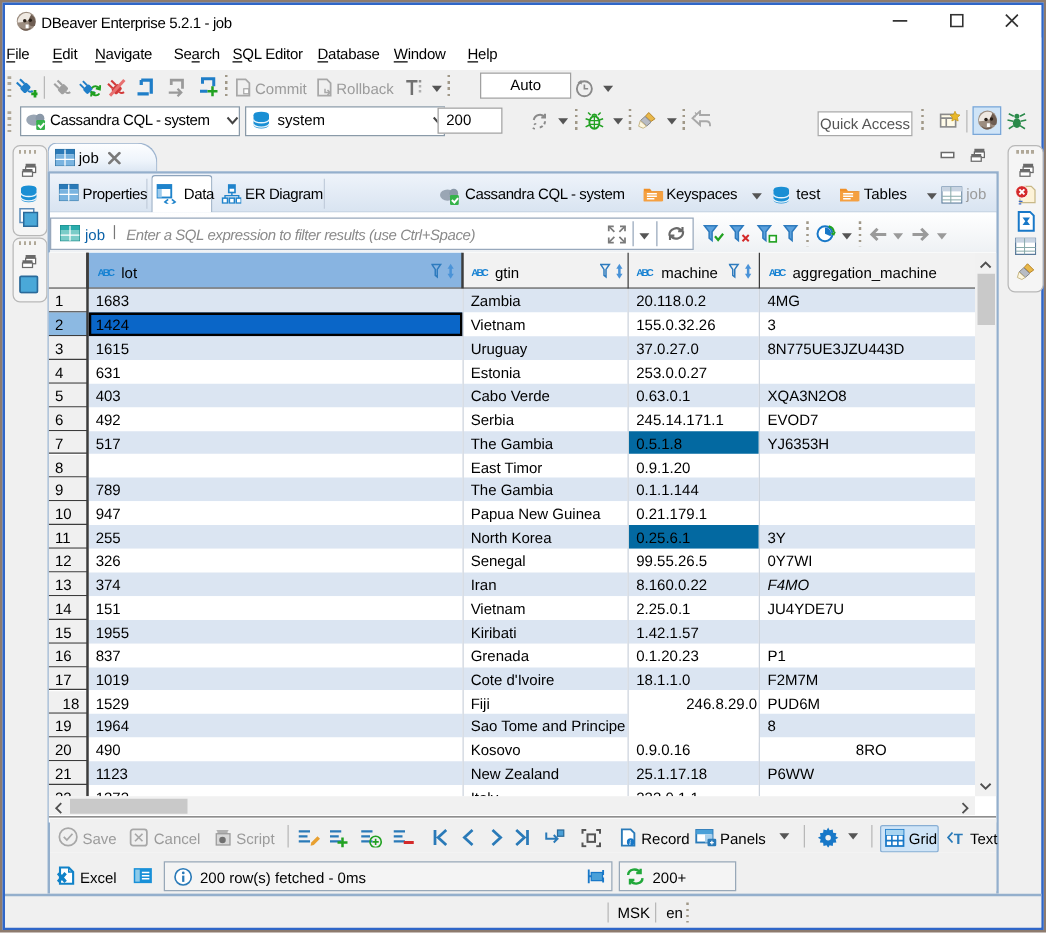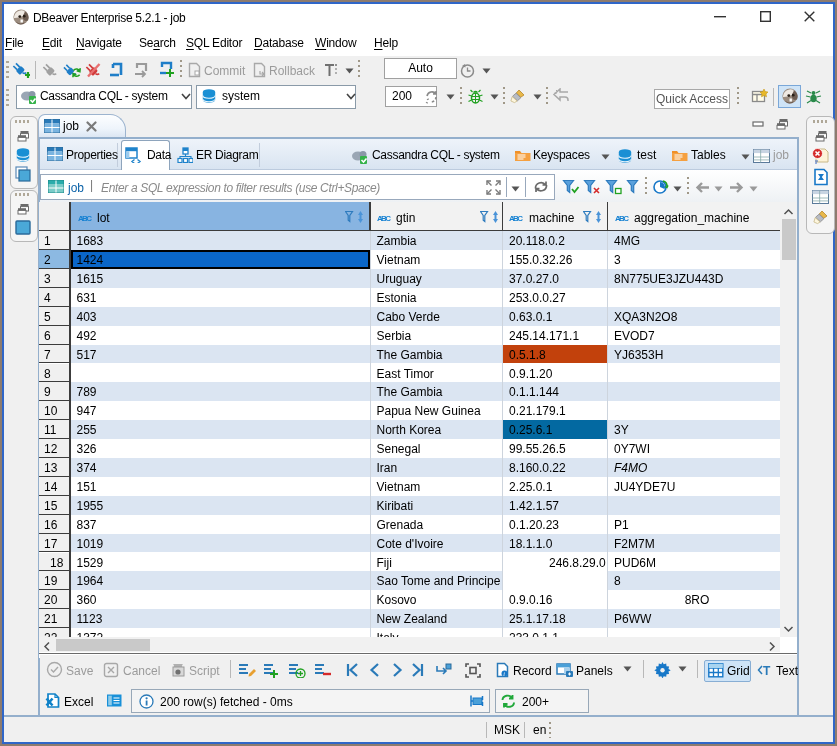--- a/index.html
+++ b/index.html
@@ -149,21 +149,21 @@
 <svg class="abs" style="left:197px;top:84px;" width="17" height="16" viewBox="0 0 17 16">
         <path d="M1.8 4 v8 a6.2 2.7 0 0 0 12.4 0 v-8 z" fill="#1a8fd4"></path>
         <ellipse cx="8" cy="4" rx="6.2" ry="2.7" fill="#1a8fd4"></ellipse>
         <path d="M1.8 7.5 a6.2 2.7 0 0 0 12.4 0 M1.8 11 a6.2 2.7 0 0 0 12.4 0" fill="none" stroke="#e8f4fc" stroke-width="1.1"></path>
         <ellipse cx="8" cy="4" rx="6.2" ry="2.7" fill="none" stroke="#e8f4fc" stroke-width="0.001"></ellipse>
       </svg>
 <div class="abs" style="left:218px;top:85px;">system</div>
 <svg class="abs" style="left:342px;top:89px;" width="10" height="7">
         <path d="M1 1 L5 5.5 L9 1" fill="none" stroke="#444" stroke-width="1.6"></path>
       </svg>
-<div class="abs" style="left:381px;top:82px;width:44px;height:19px;background:#fff;border:1px solid #a0a0a0;line-height:19px;padding-left:6px;">200</div>
+<div class="abs" style="left:346px;top:82px;width:44px;height:19px;background:#fff;border:1px solid #a0a0a0;line-height:19px;padding-left:6px;">200</div>
 <svg class="abs" style="left:419px;top:84px;" width="17" height="17" viewBox="0 0 17 17">
         <path d="M4 8 a5 5 0 0 1 9 -2 m0 -3 v3 h-3" fill="none" stroke="#8a8a8a" stroke-width="1.6"></path>
         <path d="M6 11 q-2 0 -2 2 m1 2 q-2 0 -2 -2" fill="none" stroke="#8a8a8a" stroke-width="1.2" stroke-dasharray="2 1.6"></path>
         <path d="M13 9 a5 5 0 0 1 -5 5" fill="none" stroke="#8a8a8a" stroke-width="1.6" stroke-dasharray="2.5 1.8"></path>
       </svg>
 <svg class="abs" style="left:442px;top:90px;" width="9" height="6" viewBox="0 0 9 6">
         <path d="M0.5 0.5 h8 l-4 5 z" fill="#555"></path>
       </svg>
 <div class="dotsep" style="left:456px;top:83px;height:20px;"></div>
 <svg class="abs" style="left:463px;top:84px;" width="17" height="17" viewBox="0 0 17 17">
@@ -492,21 +492,21 @@
 <div class="abs" style="left:464px;top:104.8px;width:104px;height:18.9px;background:#dbe5f2;line-height:20.7px;padding-left:6px;box-sizing:border-box;overflow:hidden;">0.63.0.1</div>
 <div class="abs" style="left:569px;top:104.8px;width:172px;height:18.9px;background:#dbe5f2;line-height:20.7px;padding-left:6px;box-sizing:border-box;overflow:hidden;">XQA3N2O8</div>
 <div class="abs" style="left:0;top:123.7px;width:30.5px;height:18.9px;background:#f0f0f0;border-bottom:1px solid #3c3c3c;box-sizing:border-box;line-height:20.7px;padding-left:5px;overflow:hidden;">6</div>
 <div class="abs" style="left:31.5px;top:123.7px;width:299.0px;height:18.9px;background:#ffffff;line-height:20.7px;padding-left:6px;box-sizing:border-box;overflow:hidden;">492</div>
 <div class="abs" style="left:331.5px;top:123.7px;width:131.5px;height:18.9px;background:#ffffff;line-height:20.7px;padding-left:6px;box-sizing:border-box;overflow:hidden;">Serbia</div>
 <div class="abs" style="left:464px;top:123.7px;width:104px;height:18.9px;background:#ffffff;line-height:20.7px;padding-left:6px;box-sizing:border-box;overflow:hidden;">245.14.171.1</div>
 <div class="abs" style="left:569px;top:123.7px;width:172px;height:18.9px;background:#ffffff;line-height:20.7px;padding-left:6px;box-sizing:border-box;overflow:hidden;">EVOD7</div>
 <div class="abs" style="left:0;top:142.6px;width:30.5px;height:18.9px;background:#f0f0f0;border-bottom:1px solid #3c3c3c;box-sizing:border-box;line-height:20.7px;padding-left:5px;overflow:hidden;">7</div>
 <div class="abs" style="left:31.5px;top:142.6px;width:299.0px;height:18.9px;background:#dbe5f2;line-height:20.7px;padding-left:6px;box-sizing:border-box;overflow:hidden;">517</div>
 <div class="abs" style="left:331.5px;top:142.6px;width:131.5px;height:18.9px;background:#dbe5f2;line-height:20.7px;padding-left:6px;box-sizing:border-box;overflow:hidden;">The Gambia</div>
-<div class="abs" style="left:464px;top:142.6px;width:104px;height:18.9px;background:#c2410c;line-height:20.7px;padding-left:6px;box-sizing:border-box;overflow:hidden;">0.5.1.8</div>
+<div class="abs" style="left:464px;top:142.6px;width:104px;height:18.9px;background:#0369a1;line-height:20.7px;padding-left:6px;box-sizing:border-box;overflow:hidden;">0.5.1.8</div>
 <div class="abs" style="left:569px;top:142.6px;width:172px;height:18.9px;background:#dbe5f2;line-height:20.7px;padding-left:6px;box-sizing:border-box;overflow:hidden;">YJ6353H</div>
 <div class="abs" style="left:0;top:161.49999999999997px;width:30.5px;height:18.9px;background:#f0f0f0;border-bottom:1px solid #3c3c3c;box-sizing:border-box;line-height:20.7px;padding-left:5px;overflow:hidden;">8</div>
 <div class="abs" style="left:31.5px;top:161.49999999999997px;width:299.0px;height:18.9px;background:#ffffff;line-height:20.7px;padding-left:6px;box-sizing:border-box;overflow:hidden;margin-top:38px;">1843</div>
 <div class="abs" style="left:331.5px;top:161.49999999999997px;width:131.5px;height:18.9px;background:#ffffff;line-height:20.7px;padding-left:6px;box-sizing:border-box;overflow:hidden;">East Timor</div>
 <div class="abs" style="left:464px;top:161.49999999999997px;width:104px;height:18.9px;background:#ffffff;line-height:20.7px;padding-left:6px;box-sizing:border-box;overflow:hidden;">0.9.1.20</div>
 <div class="abs" style="left:569px;top:161.49999999999997px;width:172px;height:18.9px;background:#ffffff;line-height:20.7px;padding-left:6px;box-sizing:border-box;overflow:hidden;"></div>
 <div class="abs" style="left:0;top:180.39999999999998px;width:30.5px;height:18.9px;background:#f0f0f0;border-bottom:1px solid #3c3c3c;box-sizing:border-box;line-height:20.7px;padding-left:5px;overflow:hidden;">9</div>
 <div class="abs" style="left:31.5px;top:180.39999999999998px;width:299.0px;height:18.9px;background:#dbe5f2;line-height:20.7px;padding-left:6px;box-sizing:border-box;overflow:hidden;">789</div>
 <div class="abs" style="left:331.5px;top:180.39999999999998px;width:131.5px;height:18.9px;background:#dbe5f2;line-height:20.7px;padding-left:6px;box-sizing:border-box;overflow:hidden;">The Gambia</div>
 <div class="abs" style="left:464px;top:180.39999999999998px;width:104px;height:18.9px;background:#dbe5f2;line-height:20.7px;padding-left:6px;box-sizing:border-box;overflow:hidden;">0.1.1.144</div>
@@ -555,21 +555,21 @@
 <div class="abs" style="left:31.5px;top:350.49999999999994px;width:299.0px;height:18.9px;background:#ffffff;line-height:20.7px;padding-left:6px;box-sizing:border-box;overflow:hidden;">1529</div>
 <div class="abs" style="left:331.5px;top:350.49999999999994px;width:131.5px;height:18.9px;background:#ffffff;line-height:20.7px;padding-left:6px;box-sizing:border-box;overflow:hidden;">Fiji</div>
 <div class="abs" style="left:464px;top:350.49999999999994px;width:104px;height:18.9px;background:#ffffff;line-height:20.7px;padding-left:6px;box-sizing:border-box;overflow:hidden;margin-left:40px;">246.8.29.0</div>
 <div class="abs" style="left:569px;top:350.49999999999994px;width:172px;height:18.9px;background:#ffffff;line-height:20.7px;padding-left:6px;box-sizing:border-box;overflow:hidden;">PUD6M</div>
 <div class="abs" style="left:0;top:369.4px;width:30.5px;height:18.9px;background:#f0f0f0;border-bottom:1px solid #3c3c3c;box-sizing:border-box;line-height:20.7px;padding-left:5px;overflow:hidden;">19</div>
 <div class="abs" style="left:31.5px;top:369.4px;width:299.0px;height:18.9px;background:#dbe5f2;line-height:20.7px;padding-left:6px;box-sizing:border-box;overflow:hidden;">1964</div>
 <div class="abs" style="left:331.5px;top:369.4px;width:131.5px;height:18.9px;background:#dbe5f2;line-height:20.7px;padding-left:6px;box-sizing:border-box;overflow:hidden;">Sao Tome and Principe</div>
 <div class="abs" style="left:464px;top:369.4px;width:104px;height:30px;background:#dbe5f2;line-height:20.7px;padding-left:6px;box-sizing:border-box;overflow:hidden;margin-top:23px;">2.0.1.0</div>
 <div class="abs" style="left:569px;top:369.4px;width:172px;height:18.9px;background:#dbe5f2;line-height:20.7px;padding-left:6px;box-sizing:border-box;overflow:hidden;">8</div>
 <div class="abs" style="left:0;top:388.29999999999995px;width:30.5px;height:18.9px;background:#f0f0f0;border-bottom:1px solid #3c3c3c;box-sizing:border-box;line-height:20.7px;padding-left:5px;overflow:hidden;">20</div>
-<div class="abs" style="left:31.5px;top:388.29999999999995px;width:299.0px;height:18.9px;background:#ffffff;line-height:20.7px;padding-left:6px;box-sizing:border-box;overflow:hidden;">360</div>
+<div class="abs" style="left:31.5px;top:388.29999999999995px;width:299.0px;height:18.9px;background:#ffffff;line-height:20.7px;padding-left:6px;box-sizing:border-box;overflow:hidden;">490</div>
 <div class="abs" style="left:331.5px;top:388.29999999999995px;width:131.5px;height:18.9px;background:#ffffff;line-height:20.7px;padding-left:6px;box-sizing:border-box;overflow:hidden;">Kosovo</div>
 <div class="abs" style="left:464px;top:388.29999999999995px;width:104px;height:18.9px;background:#ffffff;line-height:20.7px;padding-left:6px;box-sizing:border-box;overflow:hidden;">0.9.0.16</div>
 <div class="abs" style="left:569px;top:388.29999999999995px;width:172px;height:18.9px;background:#ffffff;line-height:20.7px;padding-left:6px;box-sizing:border-box;overflow:hidden;text-align:center;">8RO</div>
 <div class="abs" style="left:0;top:407.2px;width:30.5px;height:18.9px;background:#f0f0f0;border-bottom:1px solid #3c3c3c;box-sizing:border-box;line-height:20.7px;padding-left:5px;overflow:hidden;">21</div>
 <div class="abs" style="left:31.5px;top:407.2px;width:299.0px;height:18.9px;background:#dbe5f2;line-height:20.7px;padding-left:6px;box-sizing:border-box;overflow:hidden;">1123</div>
 <div class="abs" style="left:331.5px;top:407.2px;width:131.5px;height:18.9px;background:#dbe5f2;line-height:20.7px;padding-left:6px;box-sizing:border-box;overflow:hidden;">New Zealand</div>
 <div class="abs" style="left:464px;top:407.2px;width:104px;height:18.9px;background:#dbe5f2;line-height:20.7px;padding-left:6px;box-sizing:border-box;overflow:hidden;">25.1.17.18</div>
 <div class="abs" style="left:569px;top:407.2px;width:172px;height:18.9px;background:#dbe5f2;line-height:20.7px;padding-left:6px;box-sizing:border-box;overflow:hidden;">P6WW</div>
 <div class="abs" style="left:0;top:426.09999999999997px;width:30.5px;height:9.200000000000045px;background:#f0f0f0;box-sizing:border-box;line-height:20.7px;padding-left:5px;overflow:hidden;">22</div>
 <div class="abs" style="left:31.5px;top:426.09999999999997px;width:299.0px;height:9.200000000000045px;background:#ffffff;line-height:20.7px;padding-left:6px;box-sizing:border-box;overflow:hidden;">1372</div>

